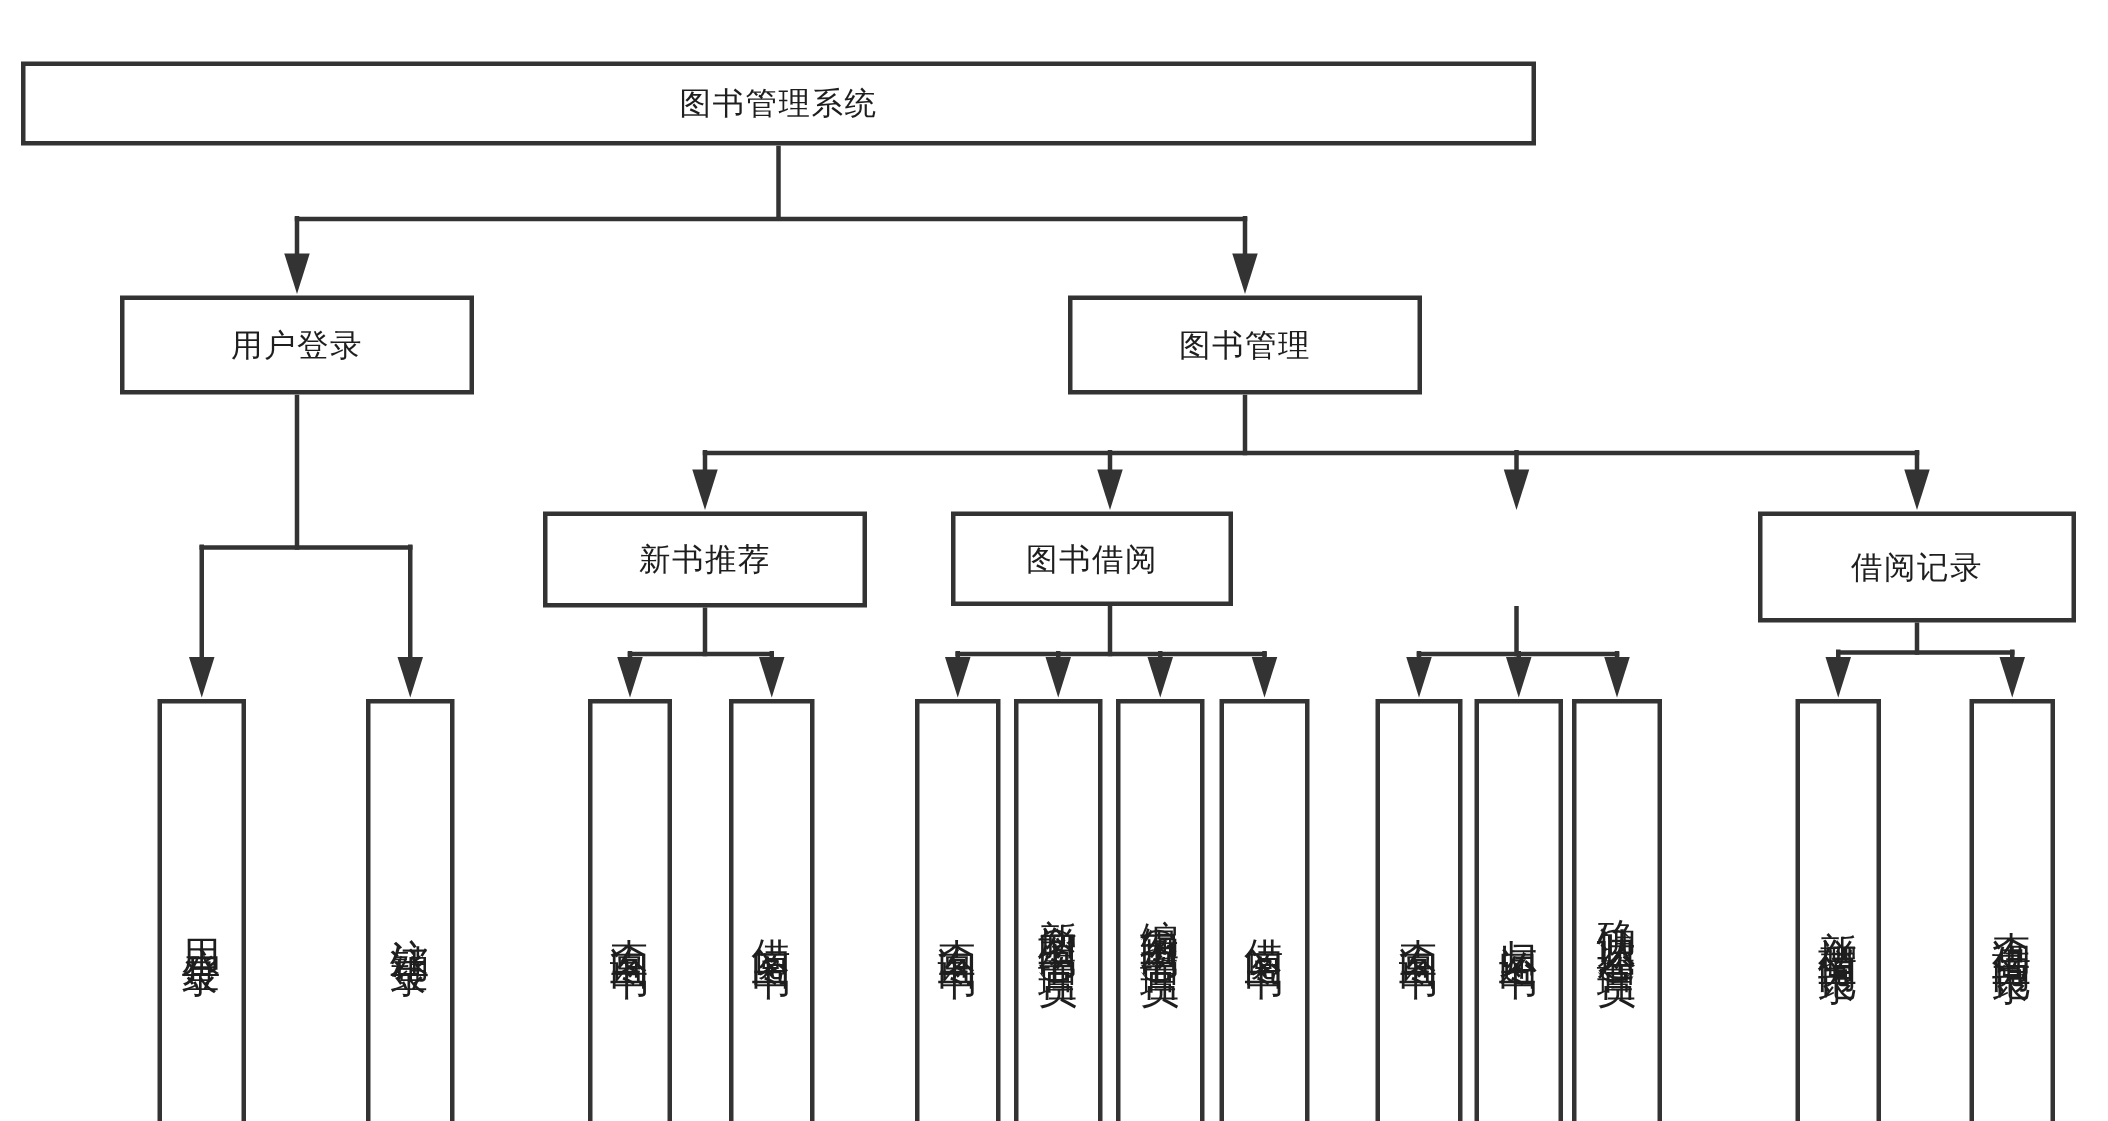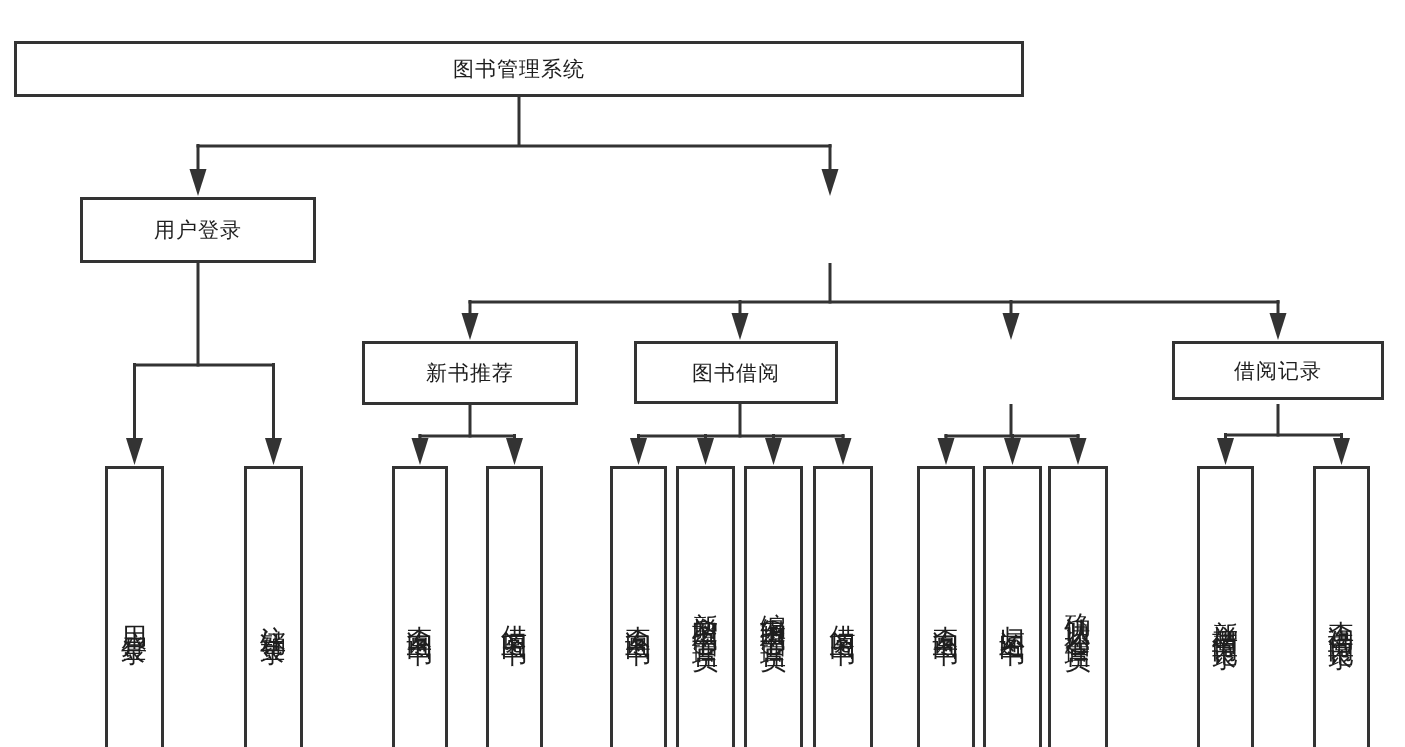--- a/index.html
+++ b/index.html
@@ -97,28 +97,31 @@
     </g>
   </svg>
 
   <div class="node" style="left:14px;top:13px;width:1010px;height:56px;">
     <span class="hlabel">图书管理系统</span>
   </div>
 
   <div class="node" style="left:80px;top:169px;width:236px;height:66px;">
     <span class="hlabel">用户登录</span>
   </div>
+  <div class="node" style="left:712px;top:169px;width:236px;height:66px;">
+    <span class="hlabel">图书管理</span>
+  </div>
 
   <div class="node" style="left:362px;top:313px;width:216px;height:64px;">
     <span class="hlabel">新书推荐</span>
   </div>
-  <div class="node" style="left:634px;top:313px;width:204px;height:63px;">
+  <div class="node" style="left:634px;top:313px;width:188px;height:63px;">
     <span class="hlabel">图书借阅</span>
   </div>
-  <div class="node" style="left:1172px;top:313px;width:212px;height:59px;">
+  <div class="node" style="left:1172px;top:313px;width:212px;height:74px;">
     <span class="hlabel">借阅记录</span>
   </div>
 
   <div class="node leaf" style="left:105px;width:59px;">
     <span class="vlabel">用户登录</span>
   </div>
   <div class="node leaf" style="left:244px;width:59px;">
     <span class="vlabel">注销登录</span>
   </div>
 

